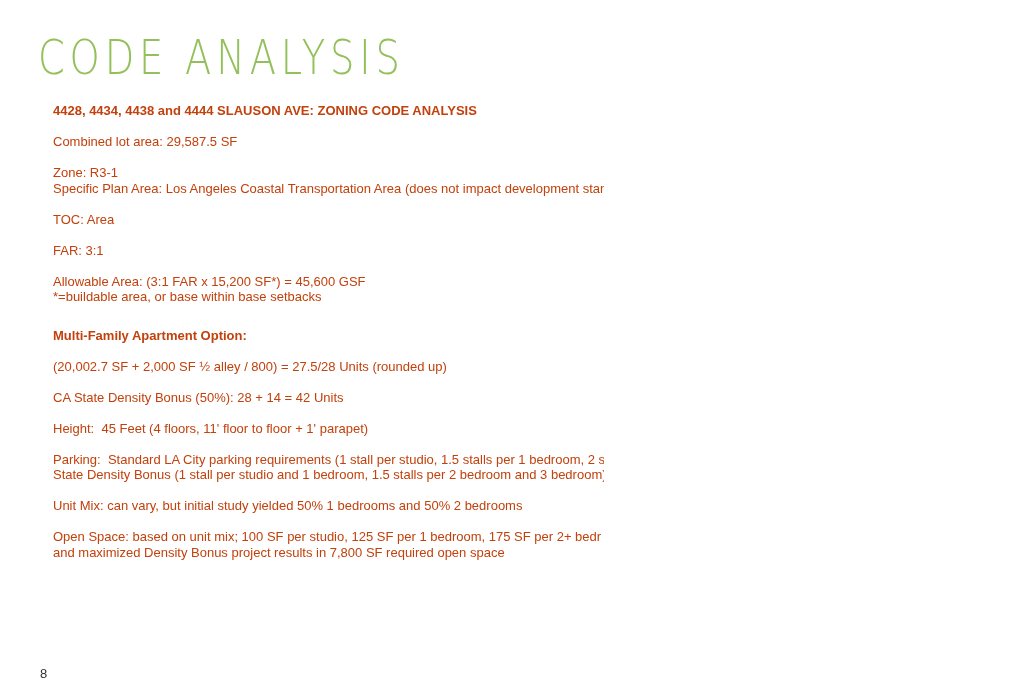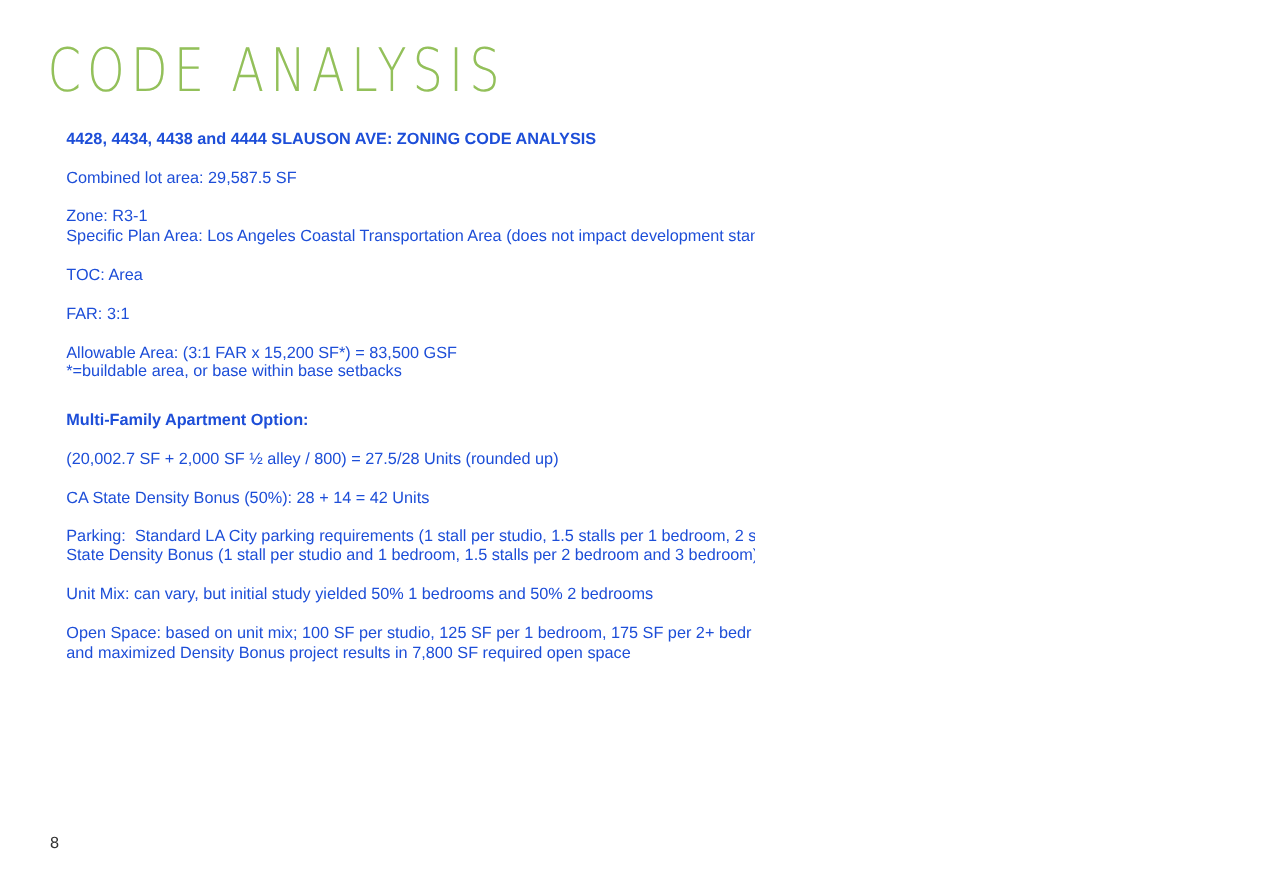--- a/index.html
+++ b/index.html
@@ -31,21 +31,21 @@
     top: 103px;
     width: 551px;
     overflow: hidden;
   }
   .block { margin-bottom: 15.5px; }
   .block.gap-top { margin-top: 23px; }
   .line {
     font-size: 13px;
     line-height: 15.5px;
     white-space: pre;
-    color: #1d4ed8;
+    color: #c2410c;
   }
   .bold { font-weight: bold; }
   .page-number {
     position: absolute;
     left: 40px;
     top: 666px;
     font-size: 13px;
     line-height: 15px;
     color: #333333;
   }
@@ -72,36 +72,39 @@
 
   <div class="block">
     <p class="line">TOC: Area</p>
   </div>
 
   <div class="block">
     <p class="line">FAR: 3:1</p>
   </div>
 
   <div class="block">
-    <p class="line">Allowable Area: (3:1 FAR x 15,200 SF*) = 83,500 GSF</p>
+    <p class="line">Allowable Area: (3:1 FAR x 15,200 SF*) = 45,600 GSF</p>
     <p class="line">*=buildable area, or base within base setbacks</p>
   </div>
 
   <div class="block gap-top">
     <p class="line bold">Multi-Family Apartment Option:</p>
   </div>
 
   <div class="block">
     <p class="line">(20,002.7 SF + 2,000 SF ½ alley / 800) = 27.5/28 Units (rounded up)</p>
   </div>
 
   <div class="block">
     <p class="line">CA State Density Bonus (50%): 28 + 14 = 42 Units</p>
   </div>
 
+  <div class="block">
+    <p class="line">Height:  45 Feet (4 floors, 11' floor to floor + 1' parapet)</p>
+  </div>
 
 
   <div class="block">
     <p class="line">Parking:  Standard LA City parking requirements (1 stall per studio, 1.5 stalls per 1 bedroom, 2 s</p>
     <p class="line">State Density Bonus (1 stall per studio and 1 bedroom, 1.5 stalls per 2 bedroom and 3 bedroom)</p>
   </div>
 
   <div class="block">
     <p class="line">Unit Mix: can vary, but initial study yielded 50% 1 bedrooms and 50% 2 bedrooms</p>
   </div>

